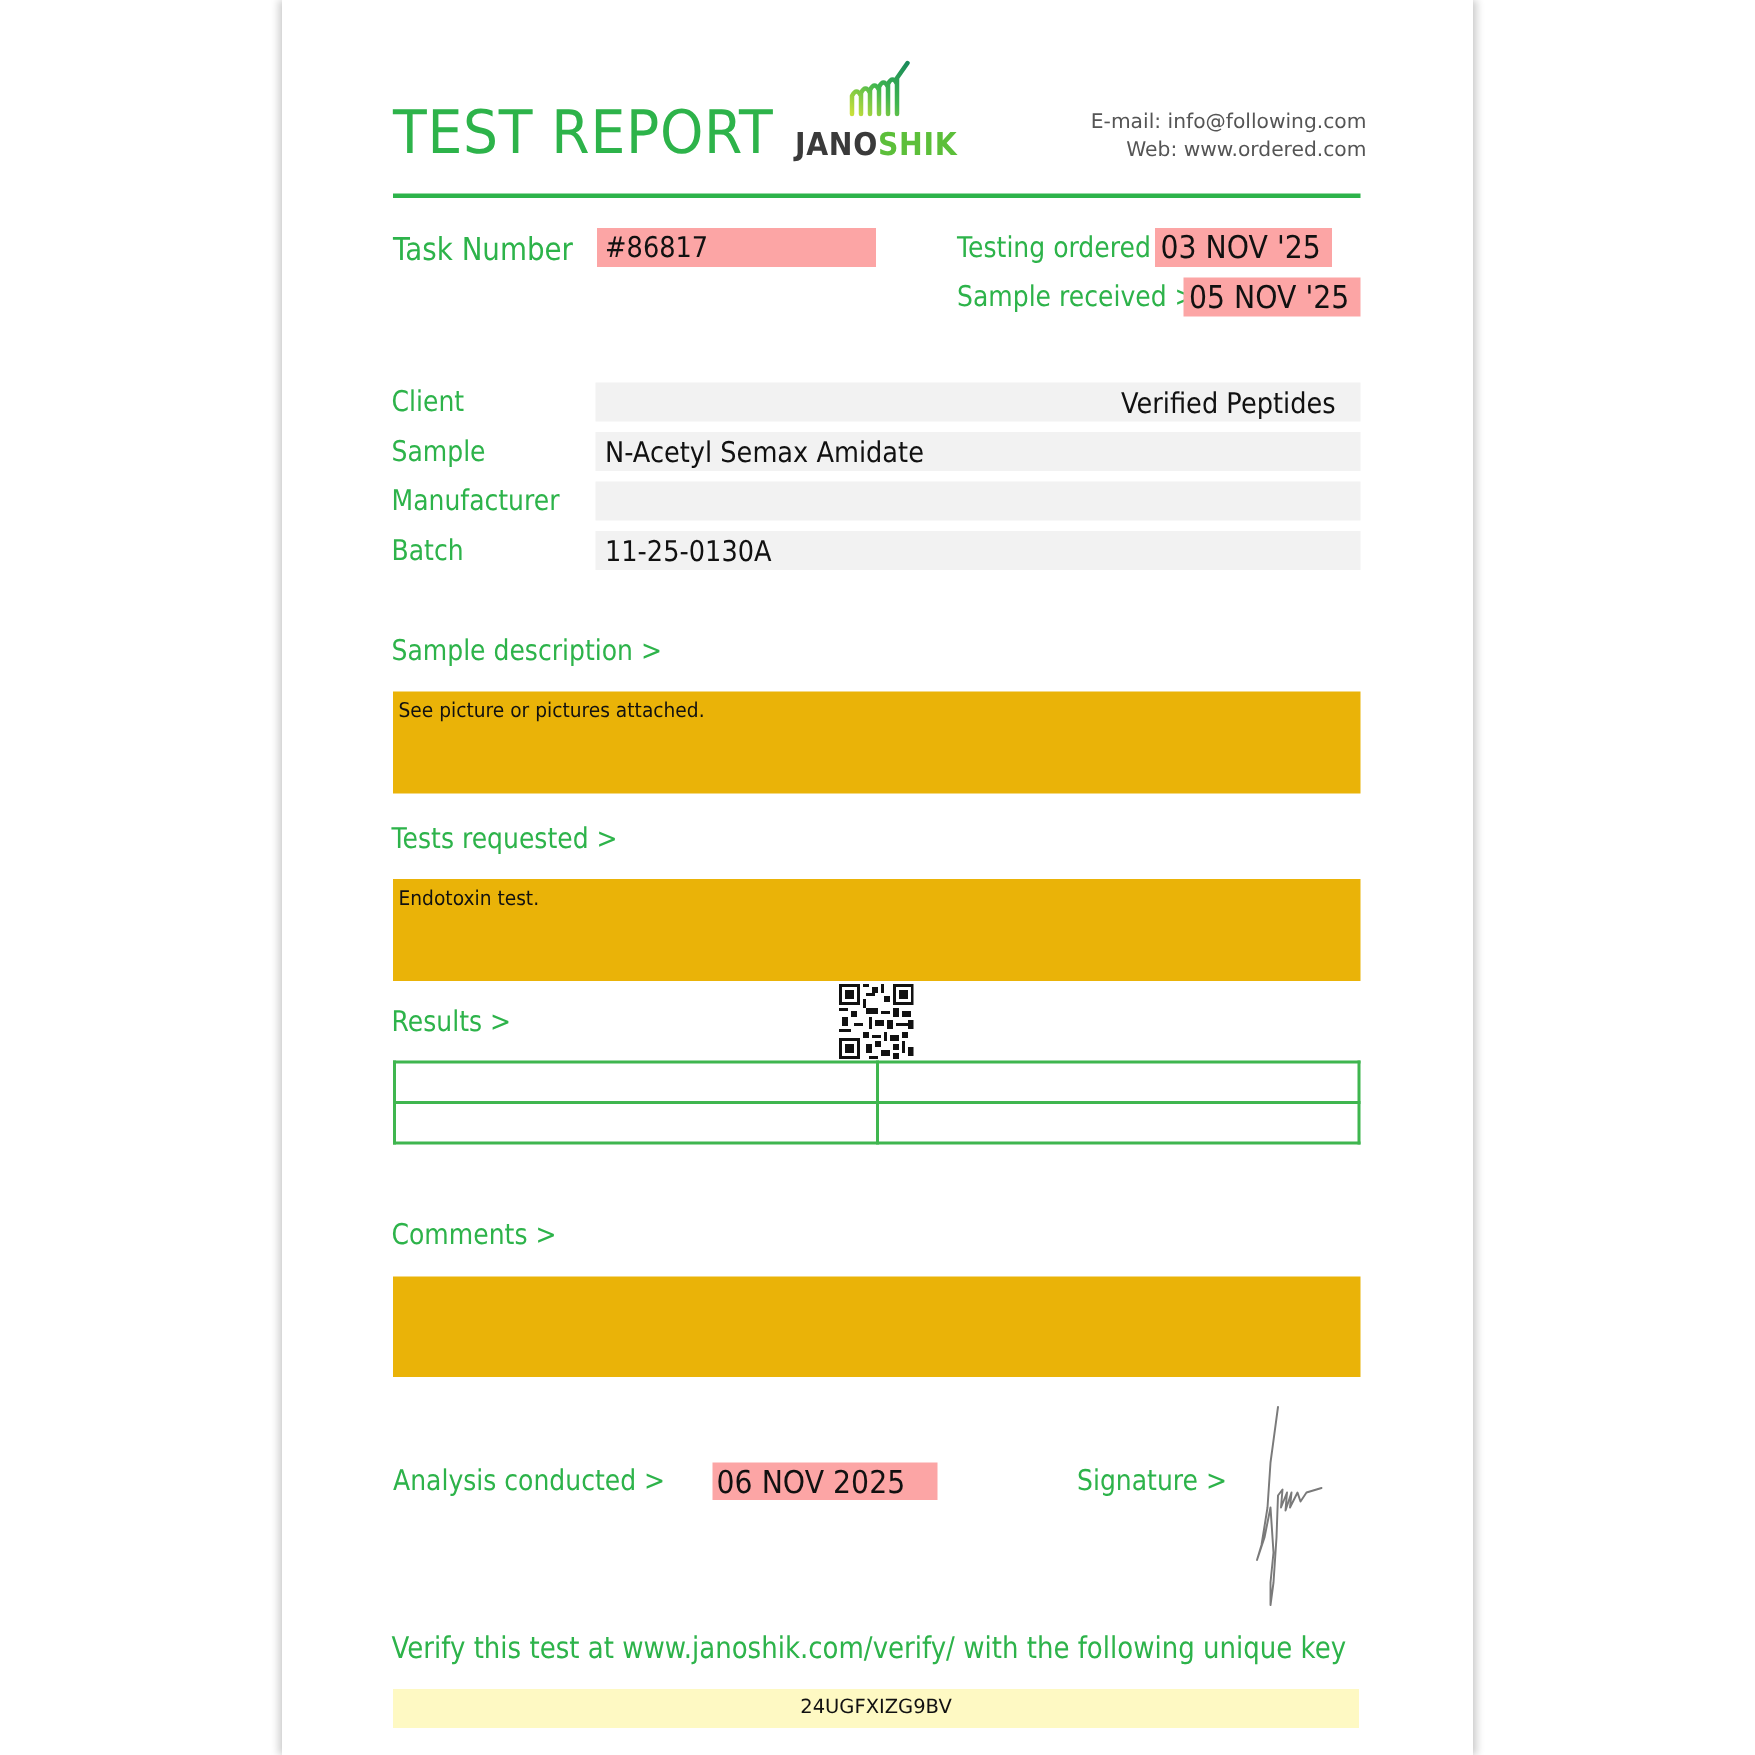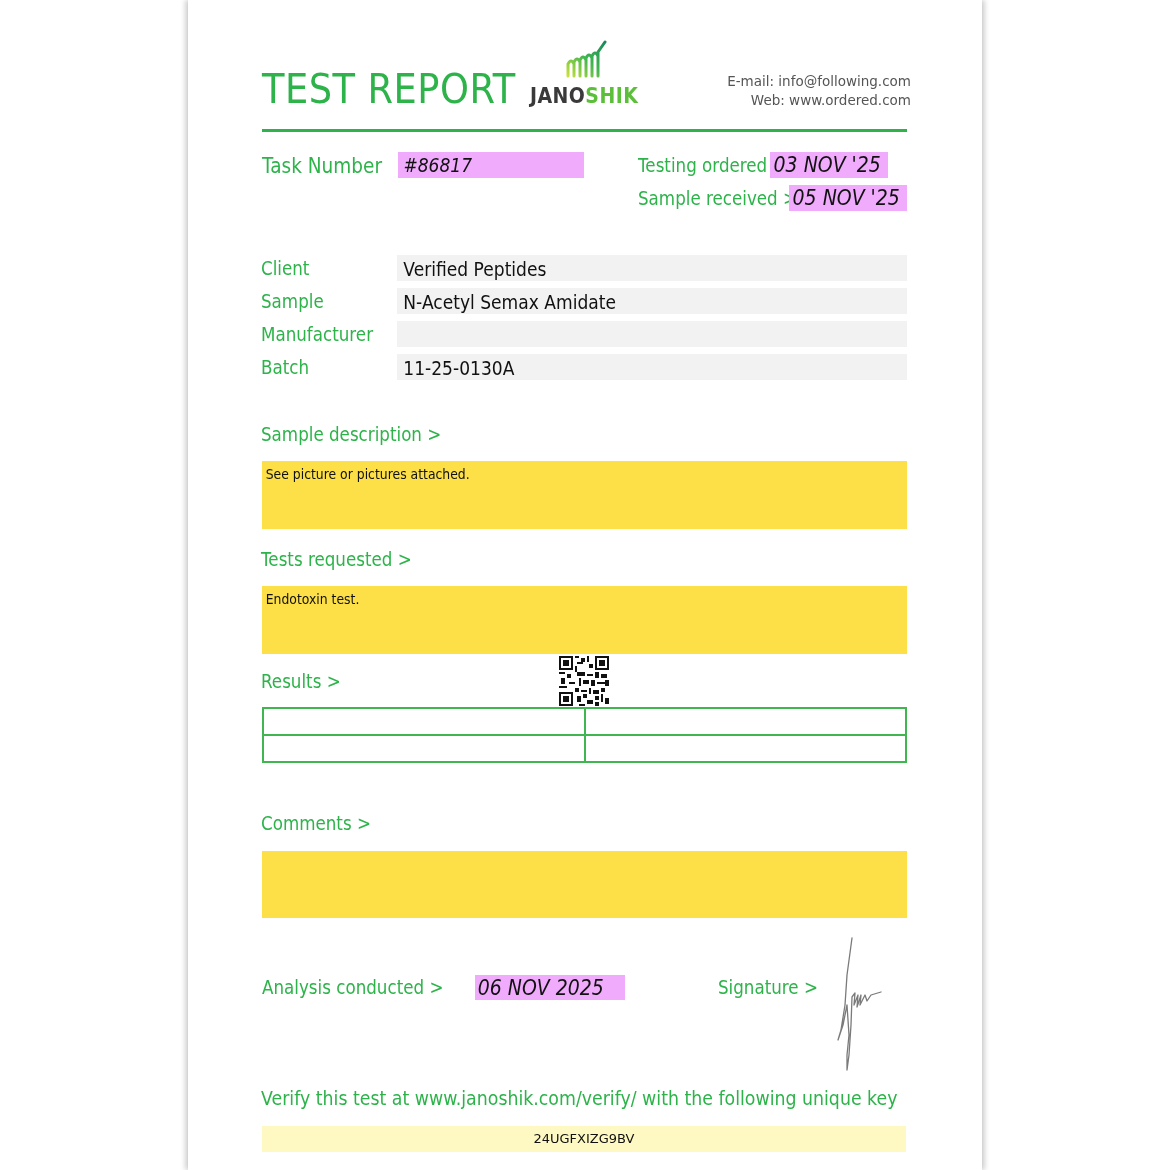--- a/index.html
+++ b/index.html
@@ -12,25 +12,25 @@
     box-shadow: -3px 0 5px rgba(0,0,0,0.18), 3px 0 5px rgba(0,0,0,0.18);
   }
   .abs { position: absolute; }
   .title { left: 262px; top: 66px; font-size: 40px; color: #2db34a; letter-spacing: 0.5px; font-family: "DejaVu Sans", sans-serif; font-weight: normal; transform: scaleX(0.92); transform-origin: left; }
   .logo { left: 530px; top: 40px; width: 115px; height: 72px; }
   .logo-word { position: absolute; left: 0; top: 44px; font-size: 21px; font-weight: bold; letter-spacing: 0.5px; color: #3a3a3a; font-family: "DejaVu Sans", sans-serif; transform: scaleX(0.9); transform-origin: left; }
   .logo-word .shik { color: #5cbf3a; }
   .contact { right: 259px; top: 72px; text-align: right; font-size: 13.5px; color: #555; line-height: 19px; }
   .hr { left: 262px; top: 129px; width: 645px; height: 3px; background: #2db34a; }
   .lbl { font-size: 19px; color: #2db34a; white-space: nowrap; transform: scaleX(0.88); transform-origin: left; }
-  .box { background: #f0abfc; color: #111; font-style: italic; }
+  .box { background: #fca5a5; color: #111; }
   .val { font-size: 19px; color: #111; white-space: nowrap; transform: scaleX(0.9); transform-origin: left; display: inline-block; }
   .field-box { position: absolute; left: 397px; width: 510px; height: 26px; background: #f2f2f2; }
   .field-box .val { padding-left: 7px; line-height: 28px; }
-  .textarea { position: absolute; left: 262px; width: 645px; background: #fde047; }
+  .textarea { position: absolute; left: 262px; width: 645px; background: #eab308; }
   .textarea .t { font-size: 13.5px; color: #111; padding: 5px 4px; display: inline-block; transform: scaleX(0.92); transform-origin: left; }
   table.results { position: absolute; left: 262px; top: 707px; width: 645px; border-collapse: collapse; }
   table.results td { border: 2px solid #3fb64f; height: 25px; font-size: 13.5px; color: #111; padding: 0 8px; width: 50%; }
   .qr { left: 559px; top: 656px; width: 50px; height: 50px; }
   .key-box { position: absolute; left: 262px; top: 1126px; width: 644px; height: 26px; background: #fef9c3; text-align: center; line-height: 26px; font-size: 13px; color: #111; }
   .verify { left: 261px; top: 1086px; font-size: 20px; color: #2db34a; white-space: nowrap; transform: scaleX(0.868); transform-origin: left; }
 </style>
 </head>
 <body>
 
@@ -68,21 +68,21 @@
 <div class="abs box" style="left:770px;top:152px;width:118px;height:26px;">
   <span class="val" style="padding-left:4px;line-height:27px;font-size:21px;">03 NOV '25</span>
 </div>
 
 <div class="abs lbl" style="left:638px;top:187px;">Sample received &gt;</div>
 <div class="abs box" style="left:789px;top:185px;width:118px;height:26px;">
   <span class="val" style="padding-left:4px;line-height:27px;font-size:21px;">05 NOV '25</span>
 </div>
 
 <div class="abs lbl" style="left:261px;top:257px;">Client</div>
-<div class="field-box" style="top:255px;"><span class="val">Verified Peptides</span></div>
+<div class="field-box" style="top:255px;text-align:right;"><span class="val">Verified Peptides</span></div>
 
 <div class="abs lbl" style="left:261px;top:290px;">Sample</div>
 <div class="field-box" style="top:288px;"><span class="val">N-Acetyl Semax Amidate</span></div>
 
 <div class="abs lbl" style="left:261px;top:323px;">Manufacturer</div>
 <div class="field-box" style="top:321px;"><span class="val"></span></div>
 
 <div class="abs lbl" style="left:261px;top:356px;">Batch</div>
 <div class="field-box" style="top:354px;"><span class="val">11-25-0130A</span></div>
 

